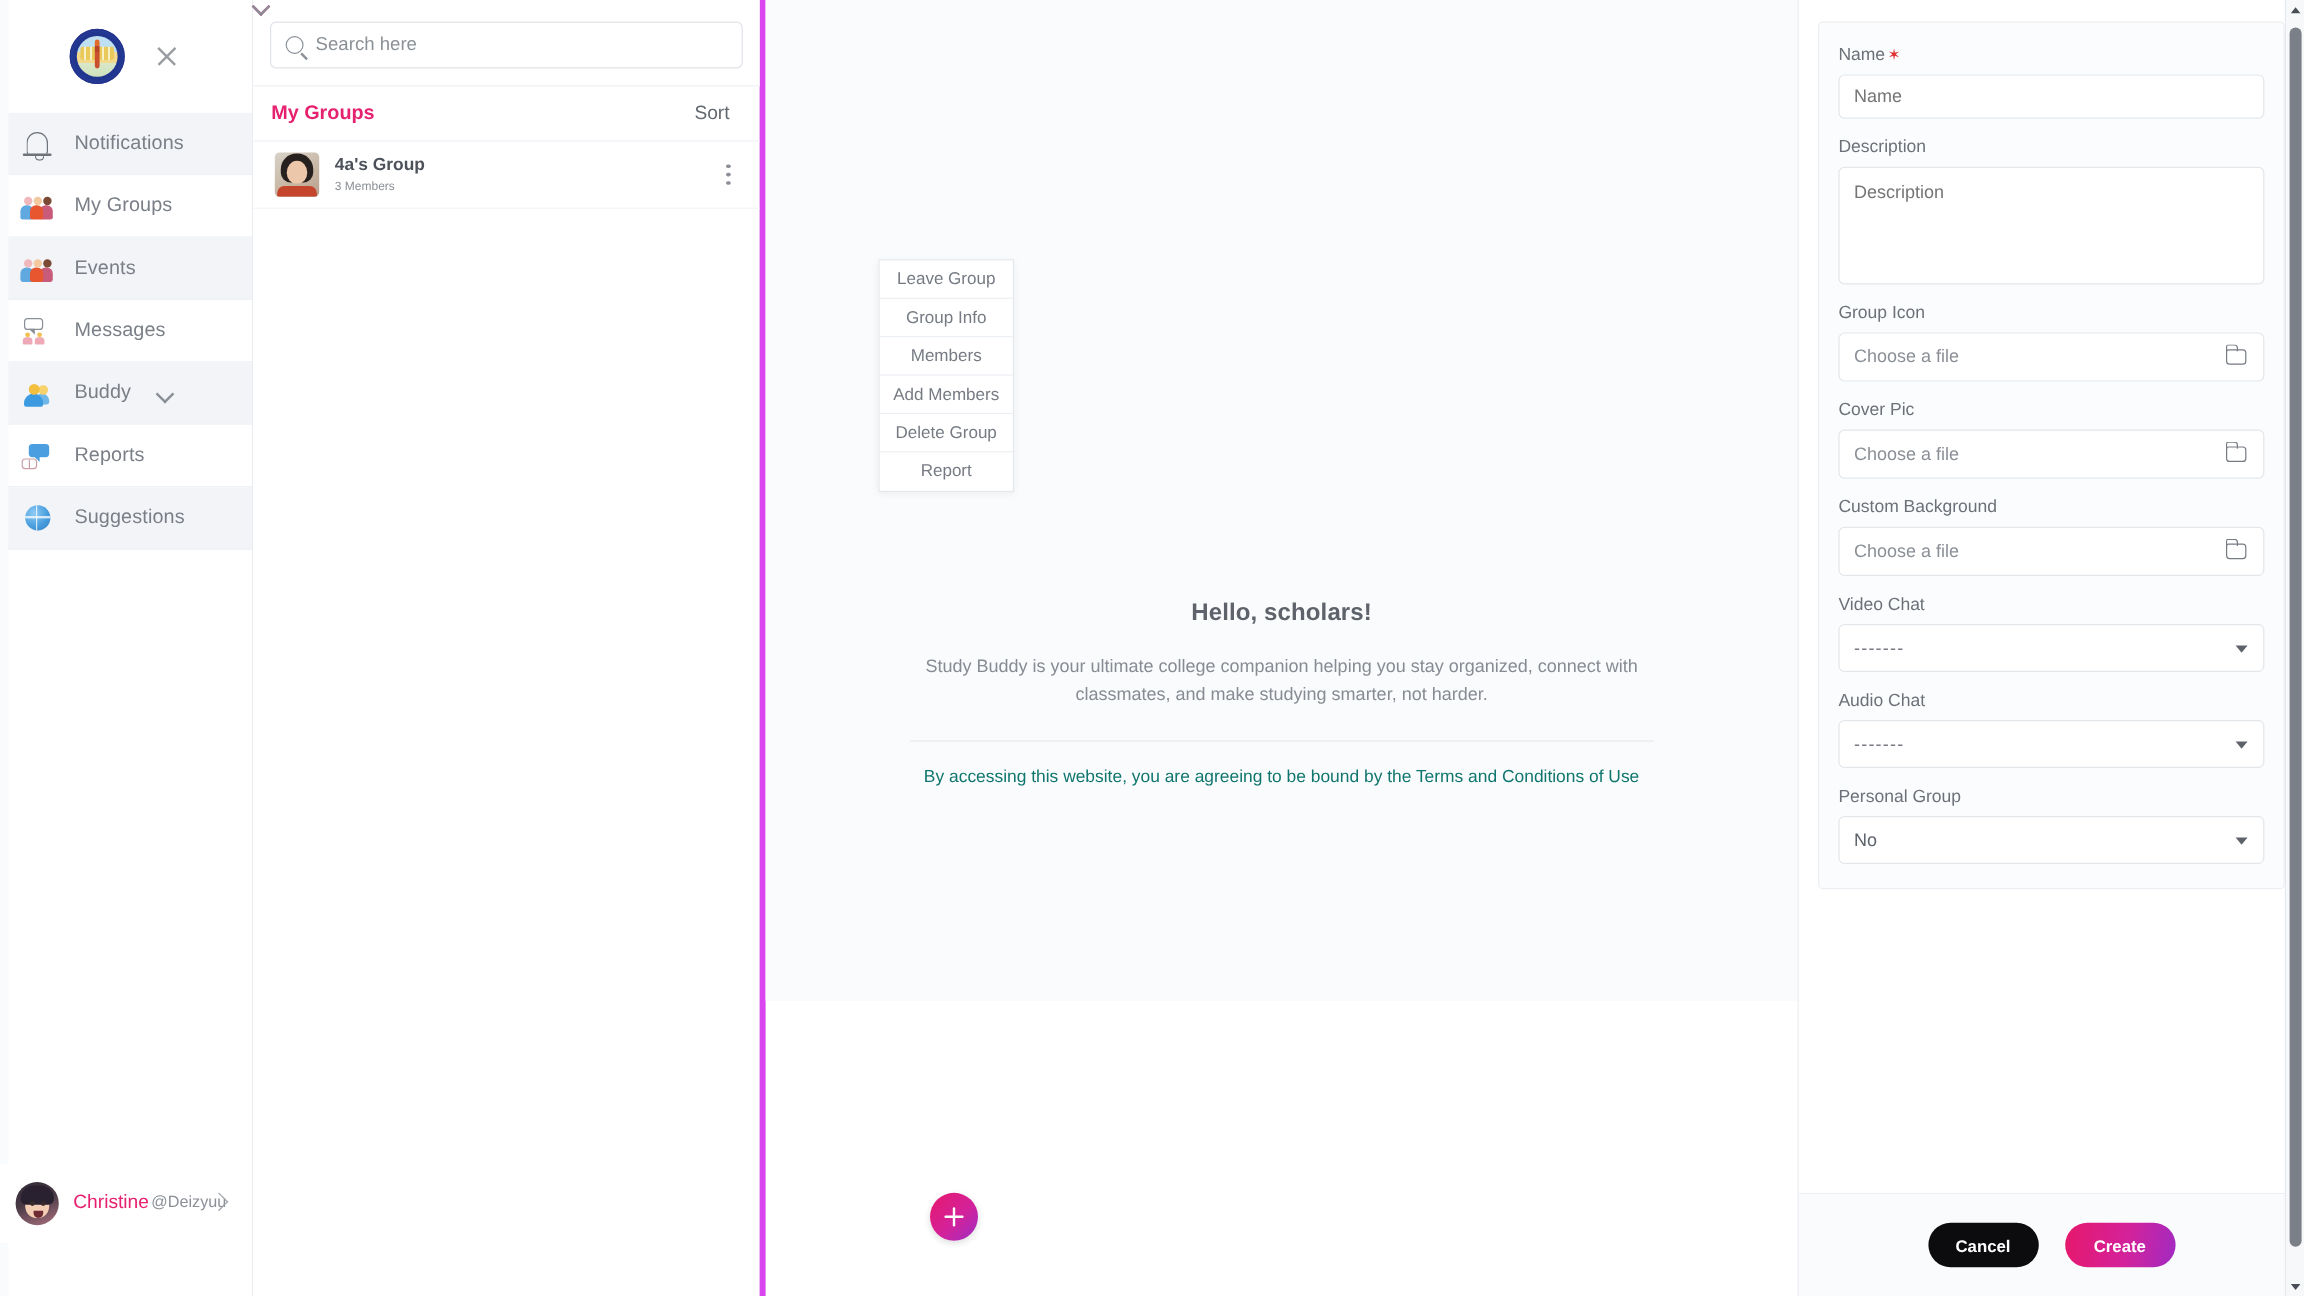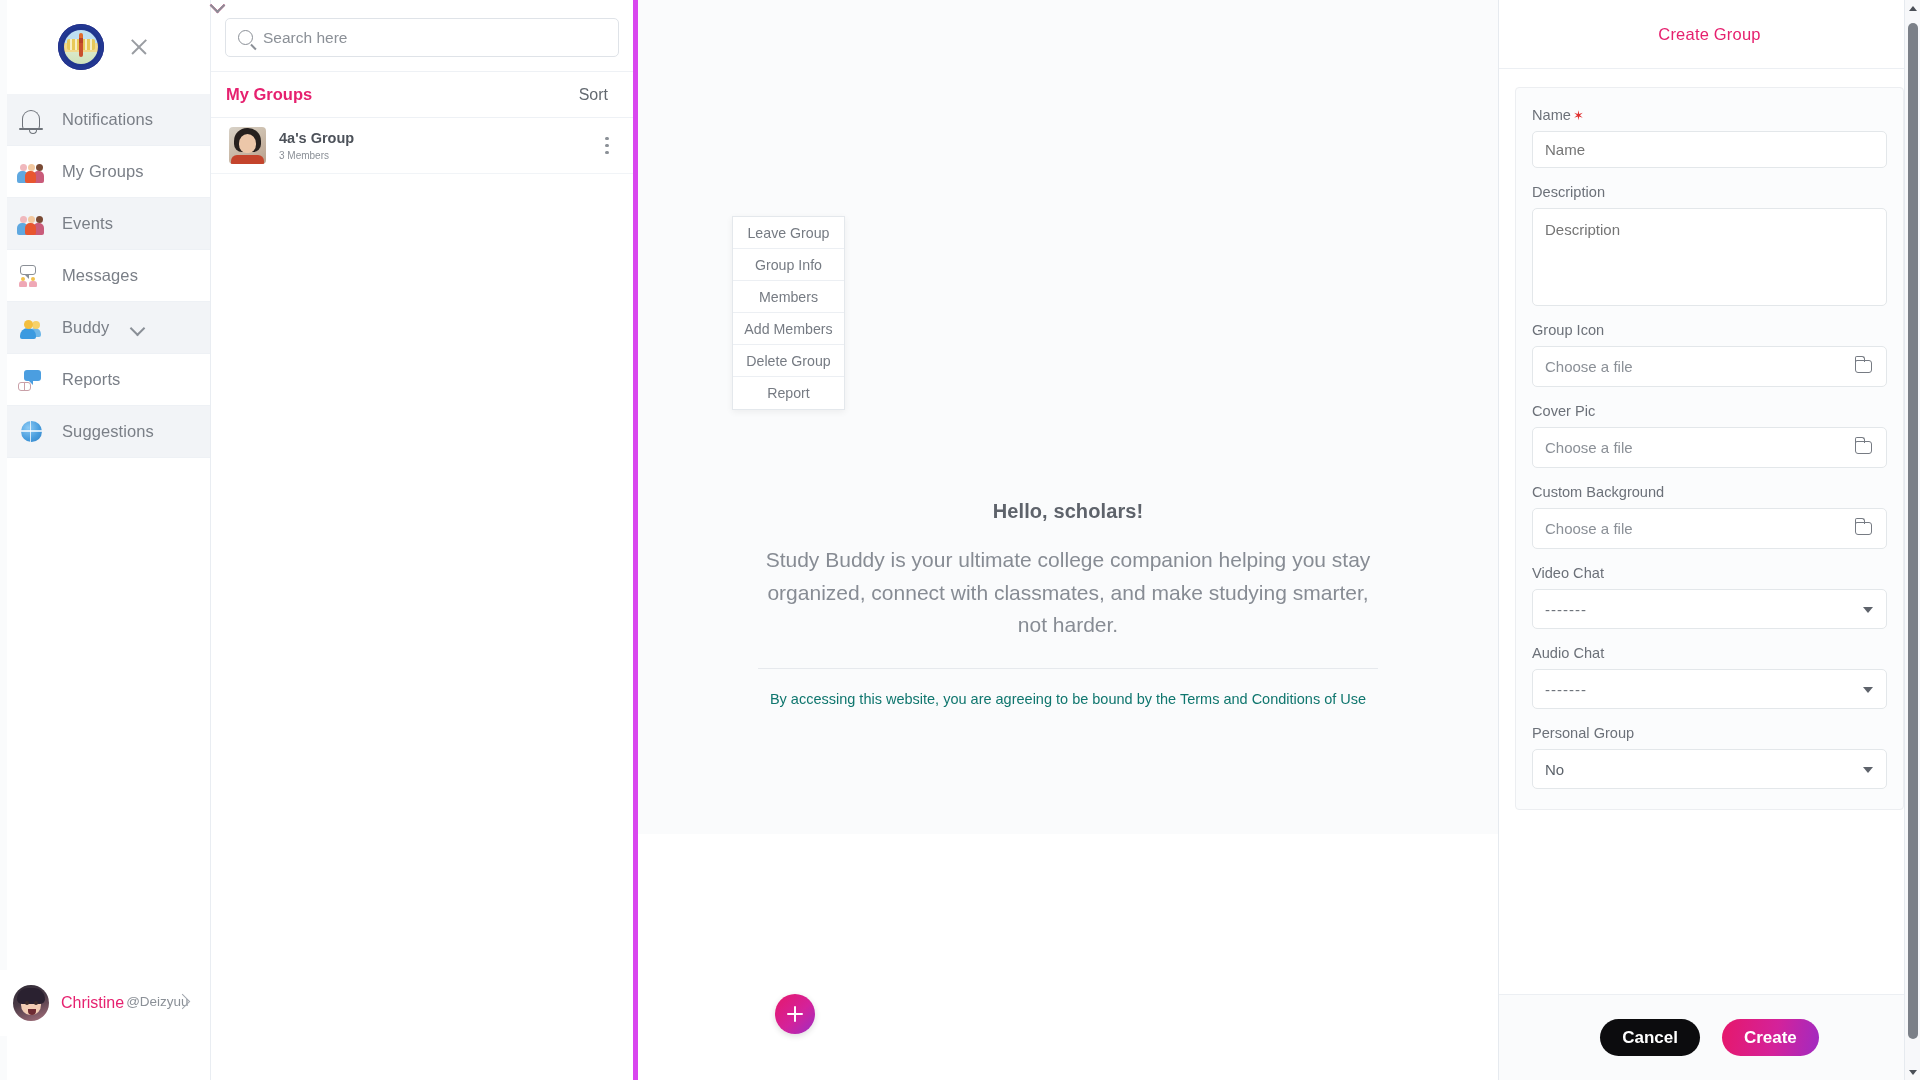--- a/index.html
+++ b/index.html
@@ -373,21 +373,21 @@
     text-align: center;
   }
   .welcome h1 {
     font-size: 20px;
     color: #5e636b;
     font-weight: 700;
     margin-bottom: 21px;
     letter-spacing: .1px;
   }
   .welcome p.sub {
-    font-size: 21px;
+    font-size: 15px;
     color: #878c94;
     line-height: 1.55;
   }
   .welcome .divider {
     height: 1px;
     background: #e6e9ed;
     margin: 26px 0 22px 0;
   }
   .welcome p.terms {
     font-size: 14.5px;
@@ -516,21 +516,21 @@
     display: flex;
     align-items: center;
     justify-content: center;
     gap: 22px;
   }
   .btn {
     height: 37px;
     min-width: 92px;
     border-radius: 19px;
     border: none;
-    font-size: 17px;
+    font-size: 14px;
     font-weight: 700;
     color: #ffffff;
     cursor: pointer;
     font-family: "Liberation Sans", sans-serif;
     padding: 0 22px;
   }
   .btn-cancel { background: #0c0c0e; }
   .btn-create { background: linear-gradient(100deg, #e6186b 0%, #d4229a 55%, #a02bc2 100%); }
 
   
@@ -737,23 +737,20 @@
   <main class="main">
     <div class="welcome">
       <h1>Hello, scholars!</h1>
       <p class="sub">Study Buddy is your ultimate college companion helping you stay organized, connect with classmates, and make studying smarter, not harder.</p>
       <div class="divider"></div>
       <p class="terms">By accessing this website, you are agreeing to be bound by the Terms and Conditions of Use</p>
     </div>
   </main>
 
   <aside class="rightpanel">
-    <div class="rp-header">
-      <span class="rp-title">Create Group</span>
-    </div>
 
     <div class="rp-body">
       <div class="form-card">
 
         <div class="field">
           <label>
             <span>Name</span><span class="req">✶</span>
           </label>
           <input class="inp" type="text" placeholder="Name" style="">
         </div>

